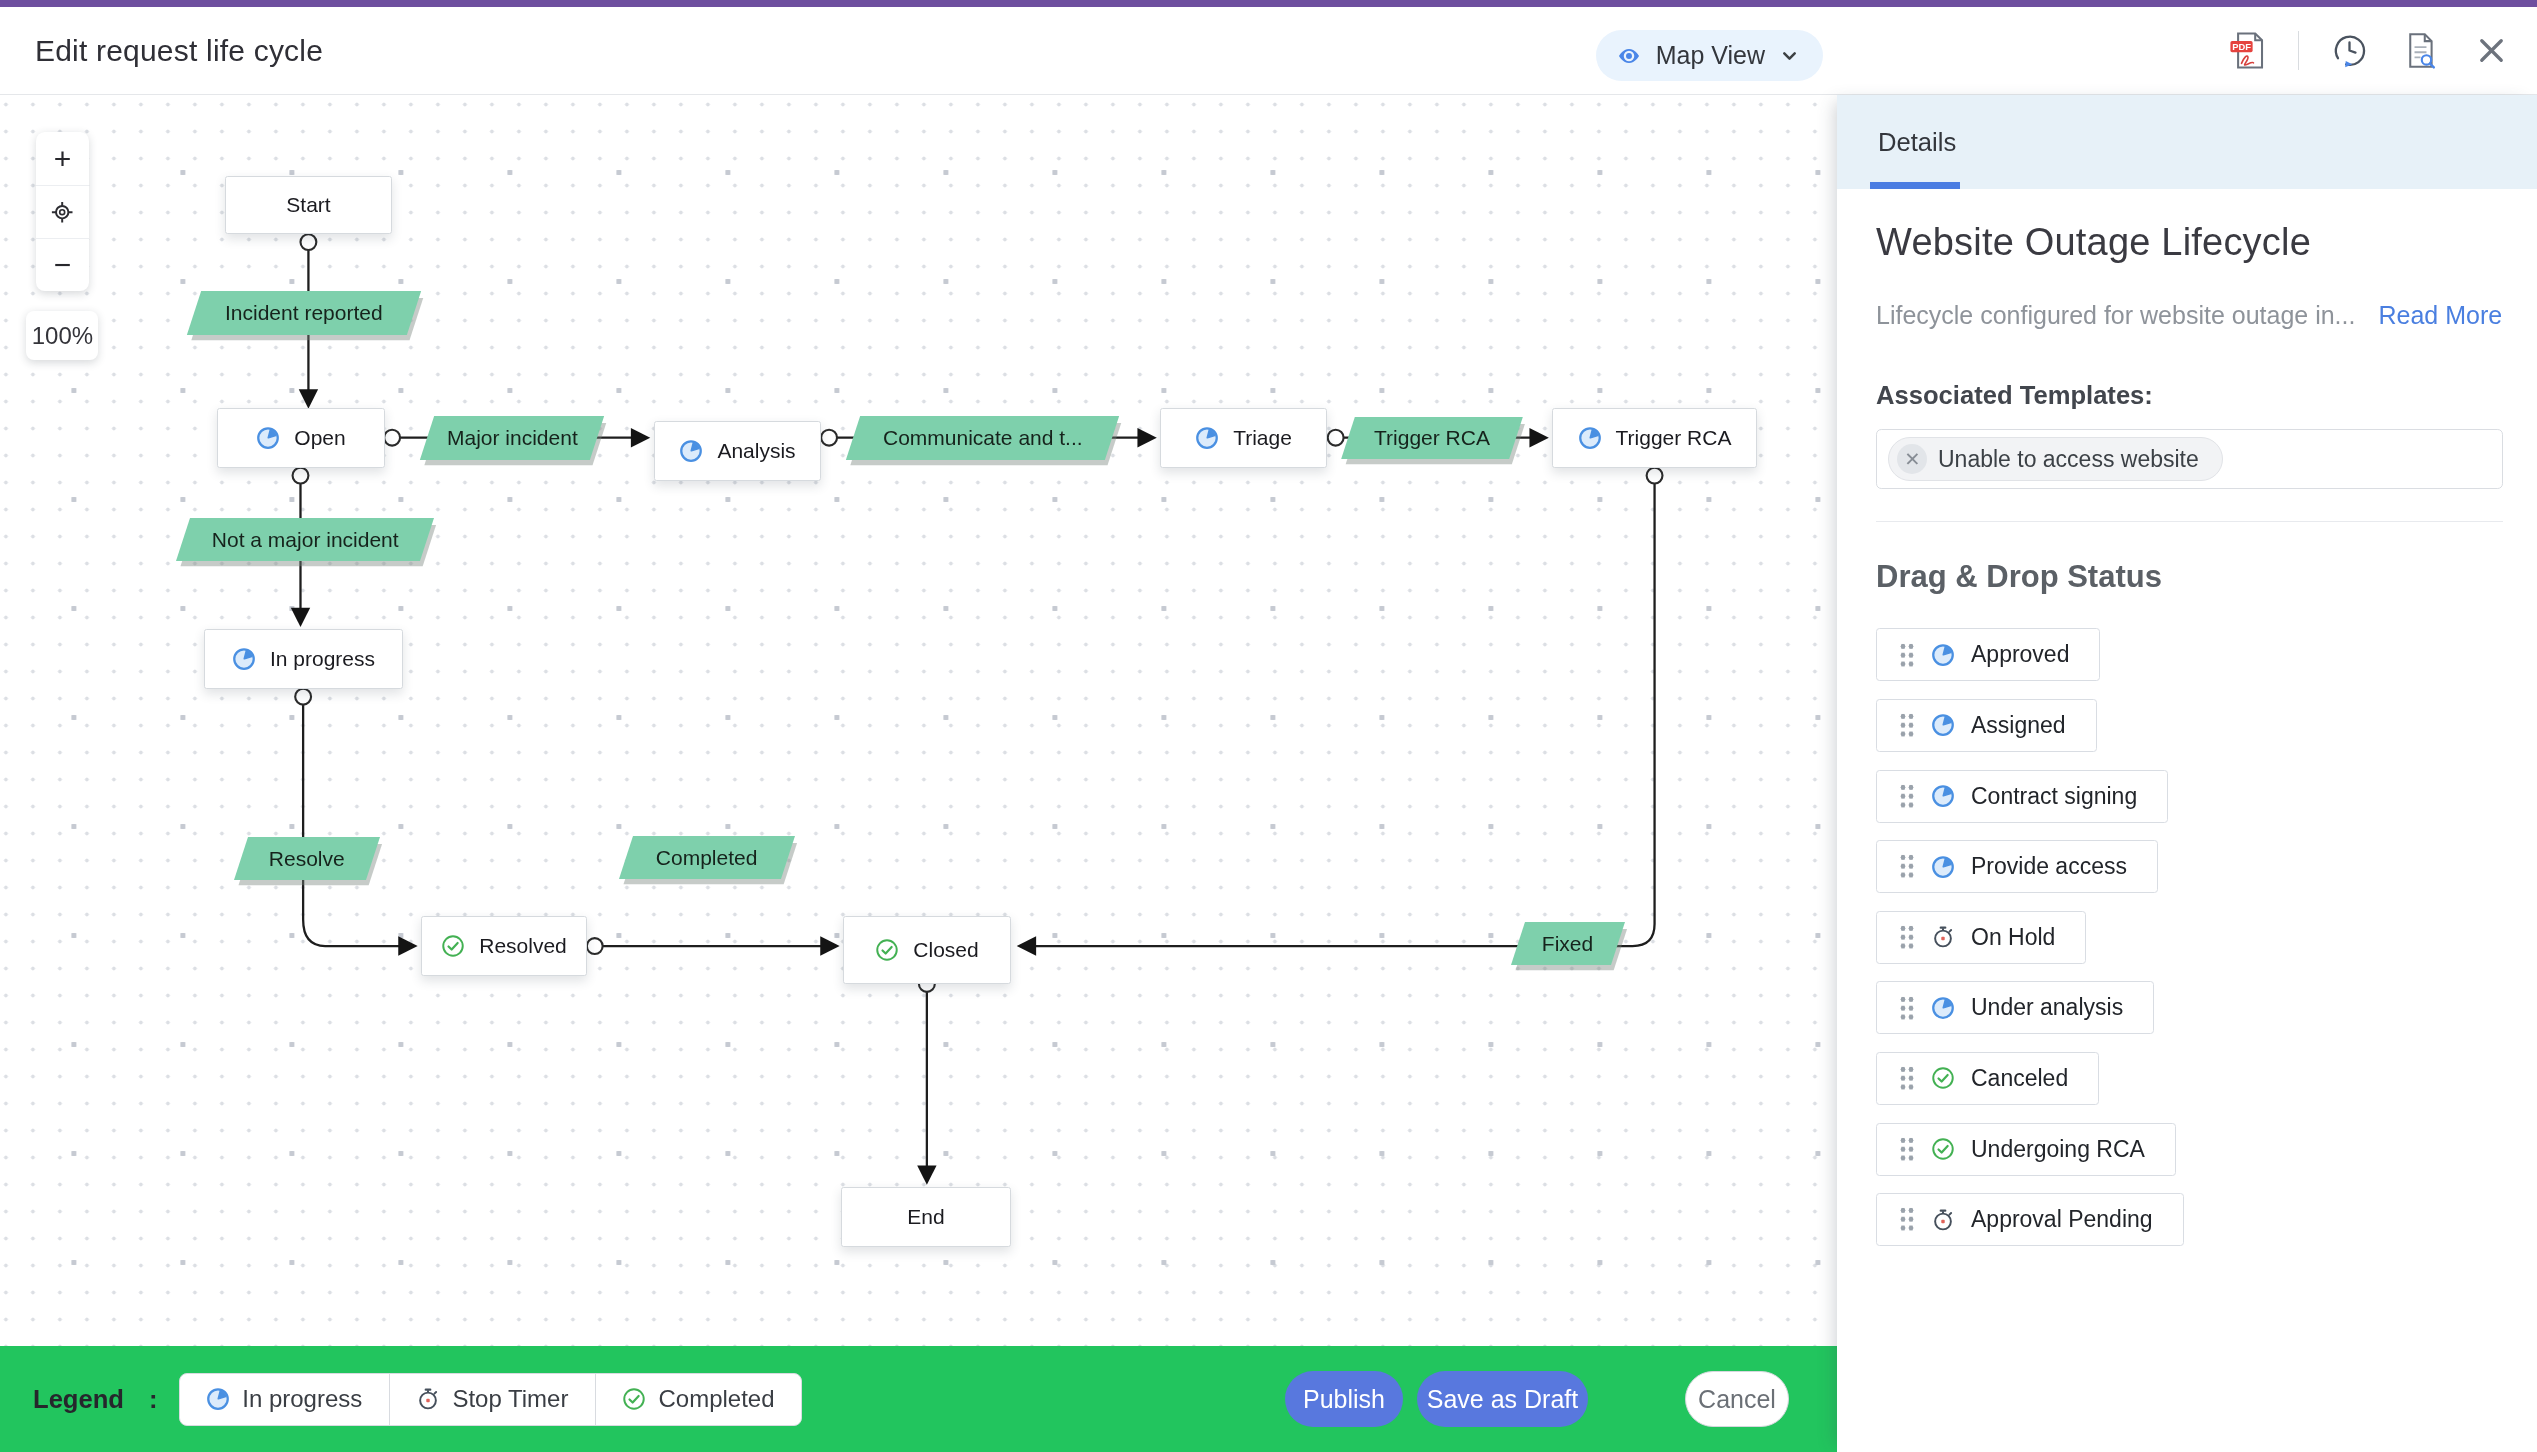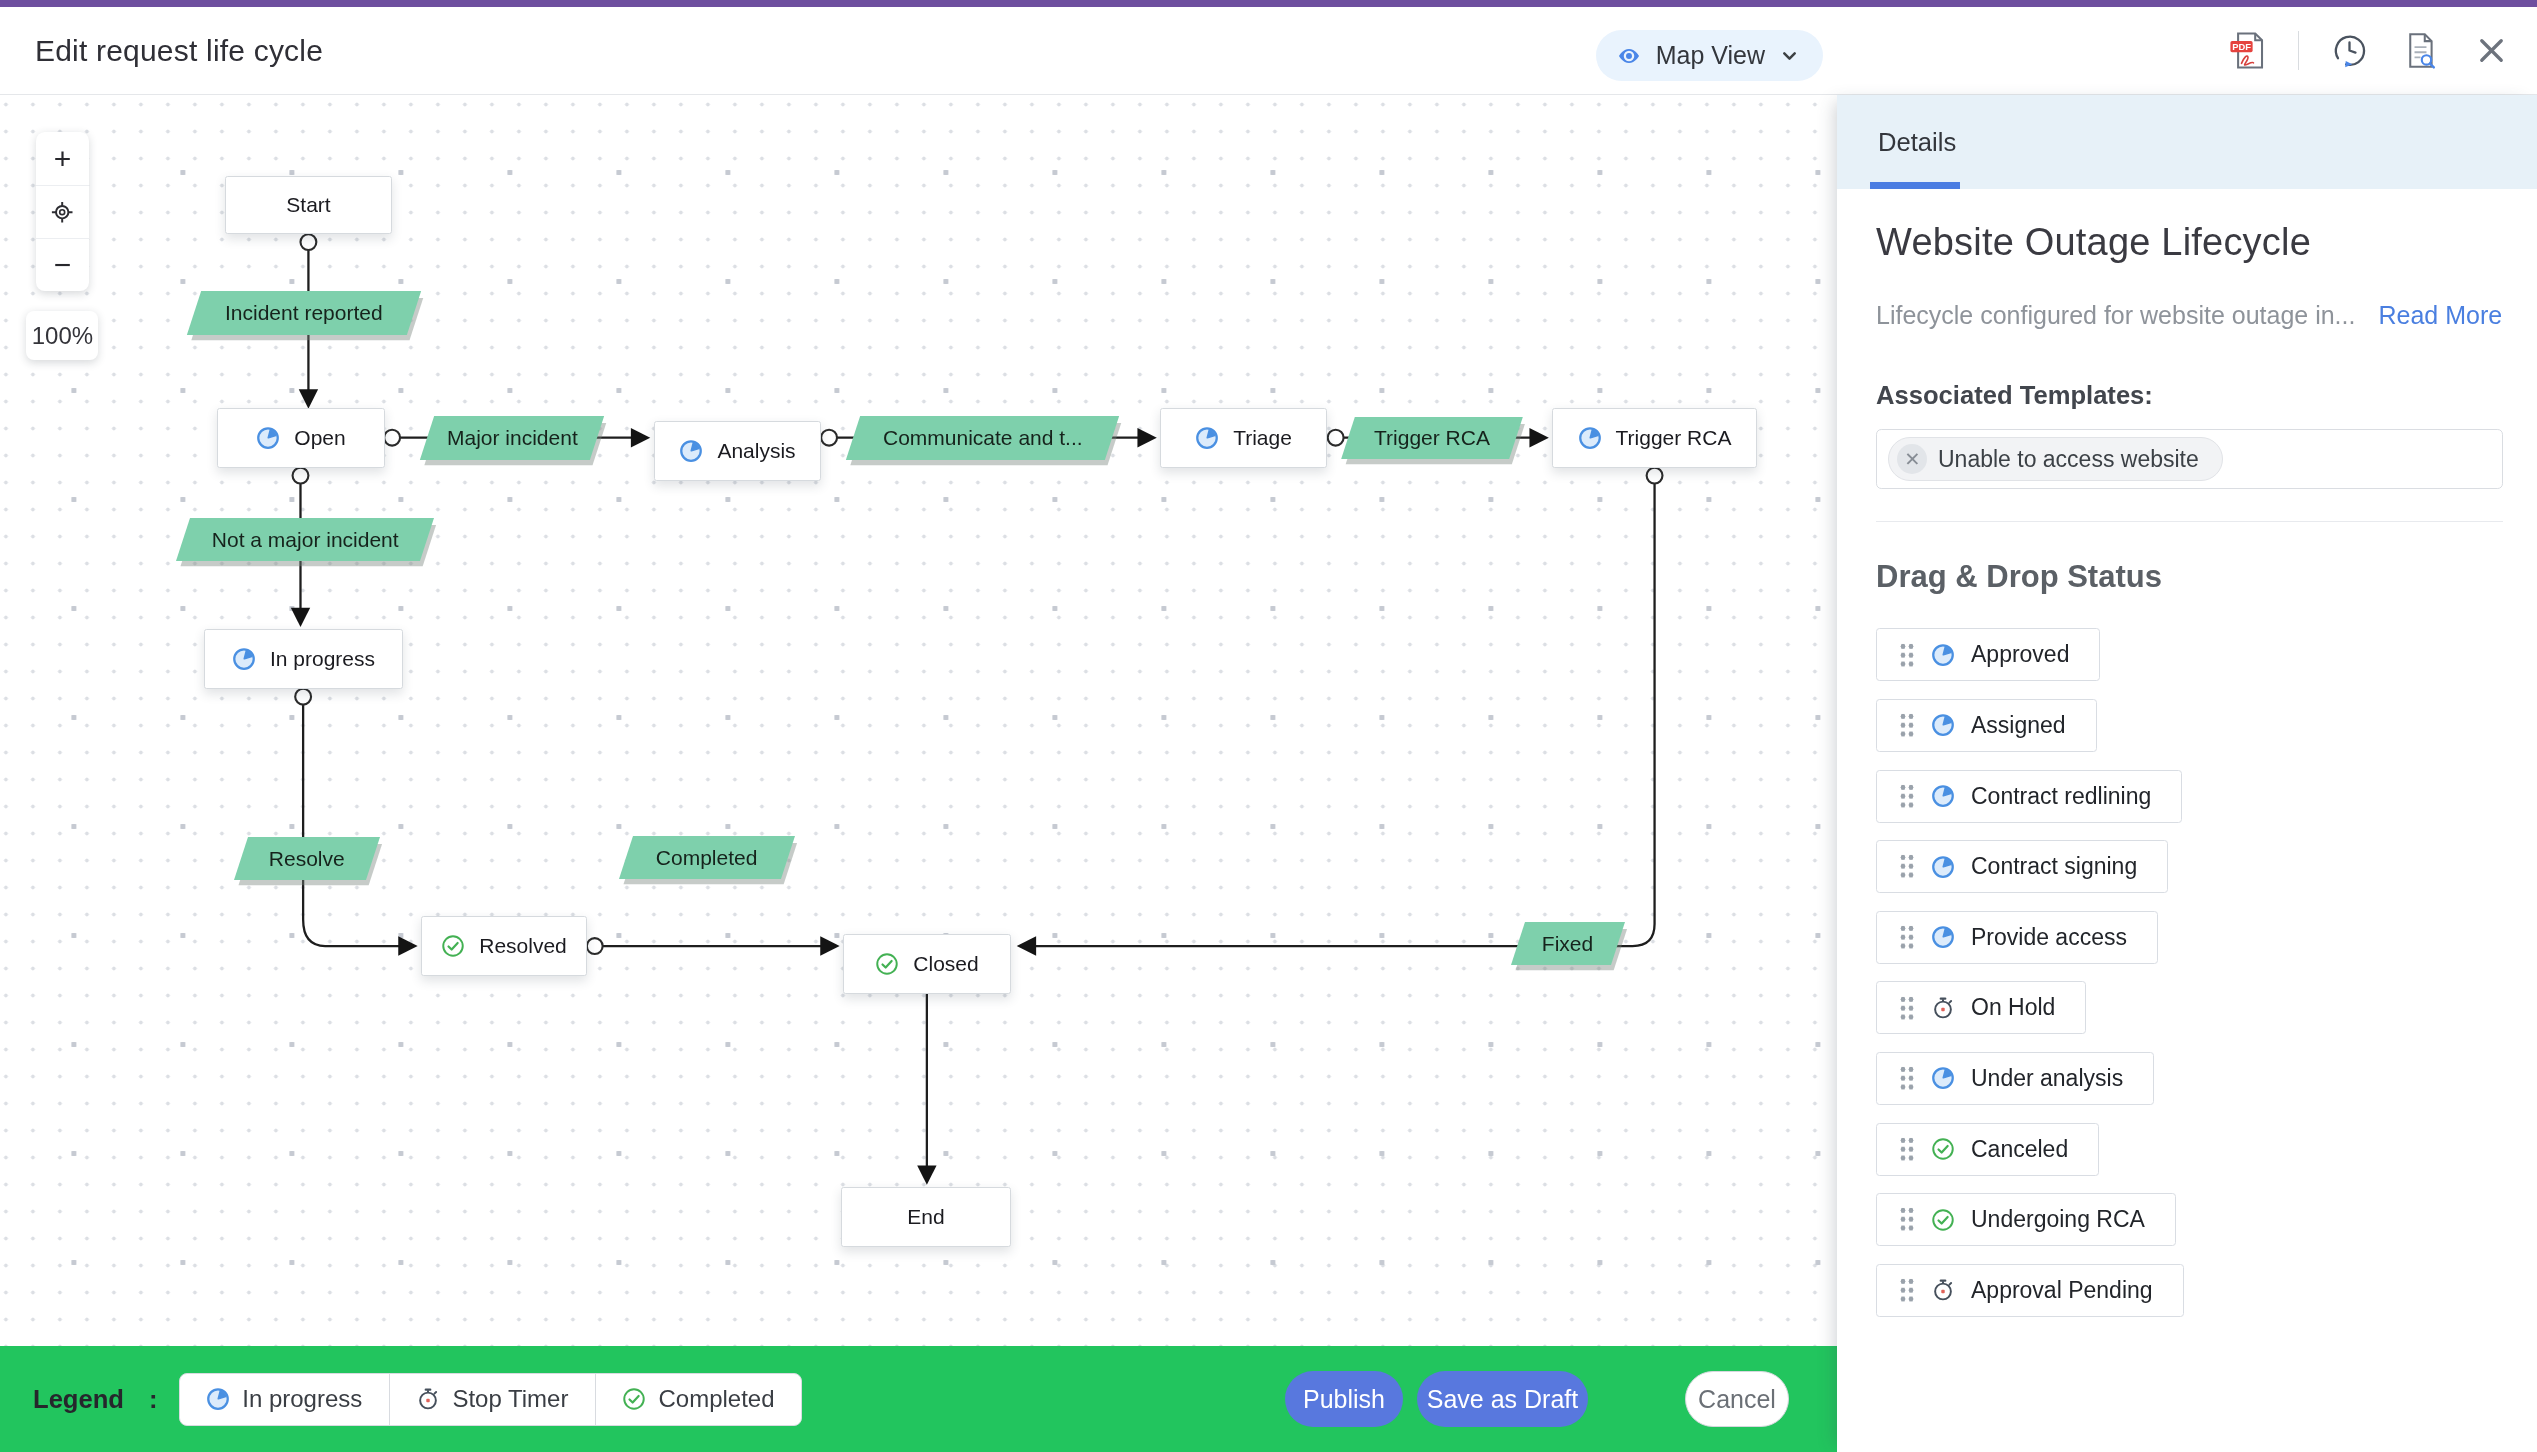--- a/index.html
+++ b/index.html
@@ -266,21 +266,21 @@
             <use href="#i-progress"></use>
           </svg>
         <span>In progress</span>
       </div>
       <div class="node" style="left:421px;top:821px;width:166px;height:60px">
         <svg class="ic26" viewBox="0 0 27 27" width="24" height="24">
             <use href="#i-check"></use>
           </svg>
         <span>Resolved</span>
       </div>
-      <div class="node" style="left:843px;top:839px;width:168px;height:60px">
+      <div class="node" style="left:843px;top:821px;width:168px;height:68px">
         <svg class="ic26" viewBox="0 0 27 27" width="24" height="24">
             <use href="#i-check"></use>
           </svg>
         <span>Closed</span>
       </div>
       <div class="node" style="left:841px;top:1092px;width:170px;height:60px">
         <span>End</span>
       </div>
 
       <div class="trans" style="left:194px;top:196px;width:220px;height:44px">
@@ -373,27 +373,20 @@
         <svg class="ic26" viewBox="0 0 27 27" width="24" height="24">
               <use href="#i-progress"></use>
             </svg>
         <span class="label">Assigned</span>
           </div></div>
       <div class="status-row"><div class="status-item">
         <span class="drag-dots"></span>
         <svg class="ic26" viewBox="0 0 27 27" width="24" height="24">
               <use href="#i-progress"></use>
             </svg>
-        <span class="label">Contract redlining</span>
-          </div></div>
-      <div class="status-row"><div class="status-item">
-        <span class="drag-dots"></span>
-        <svg class="ic26" viewBox="0 0 27 27" width="24" height="24">
-              <use href="#i-progress"></use>
-            </svg>
         <span class="label">Contract signing</span>
           </div></div>
       <div class="status-row"><div class="status-item">
         <span class="drag-dots"></span>
         <svg class="ic26" viewBox="0 0 27 27" width="24" height="24">
               <use href="#i-progress"></use>
             </svg>
         <span class="label">Provide access</span>
           </div></div>
       <div class="status-row"><div class="status-item">

